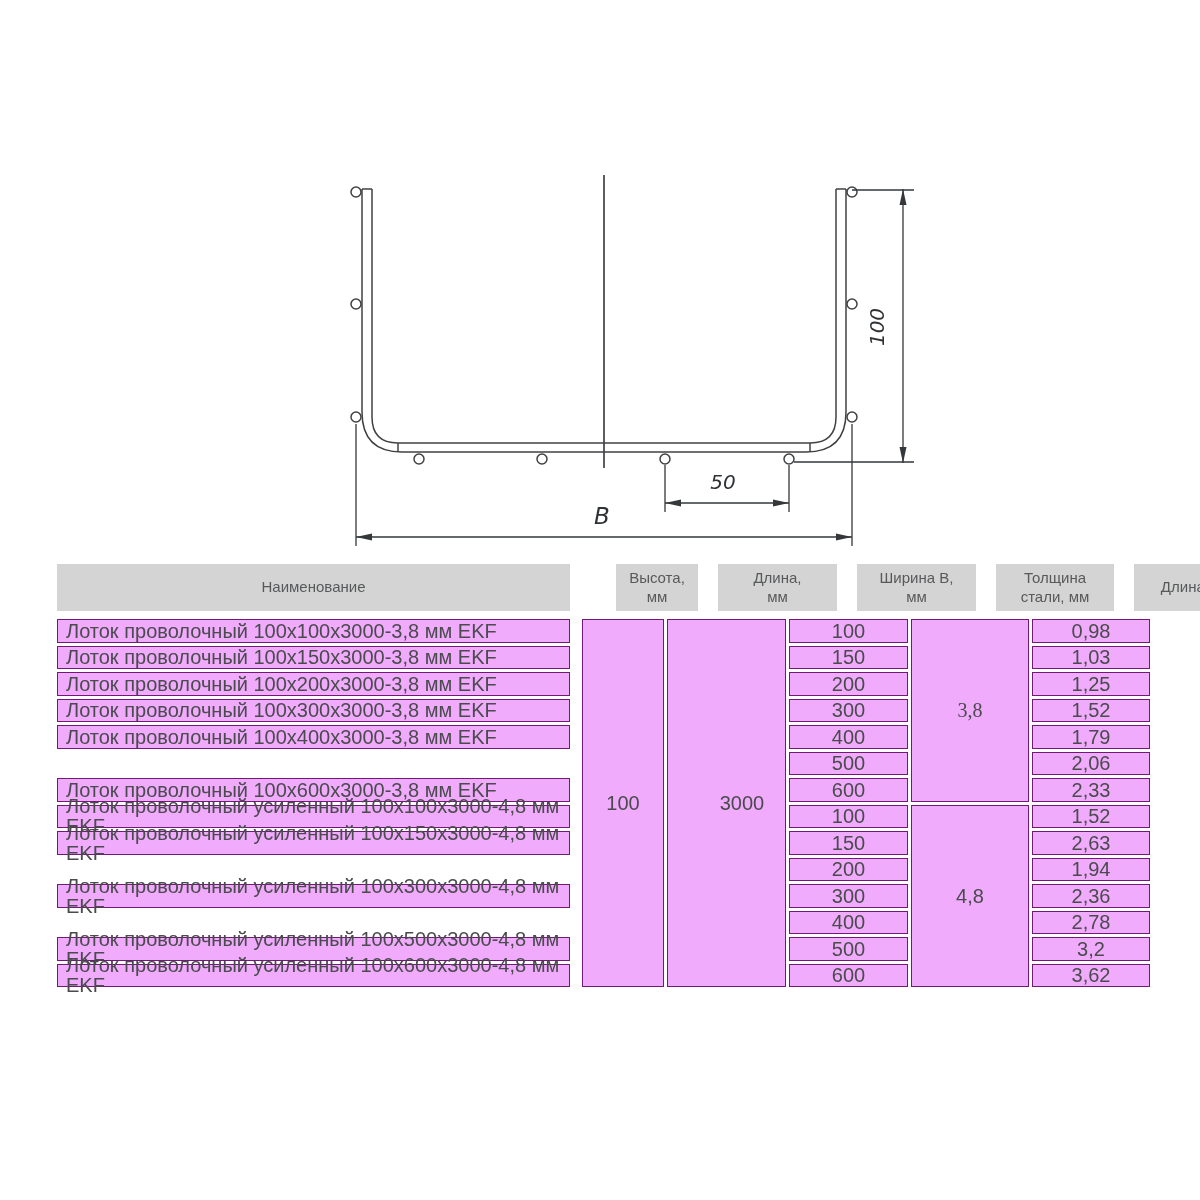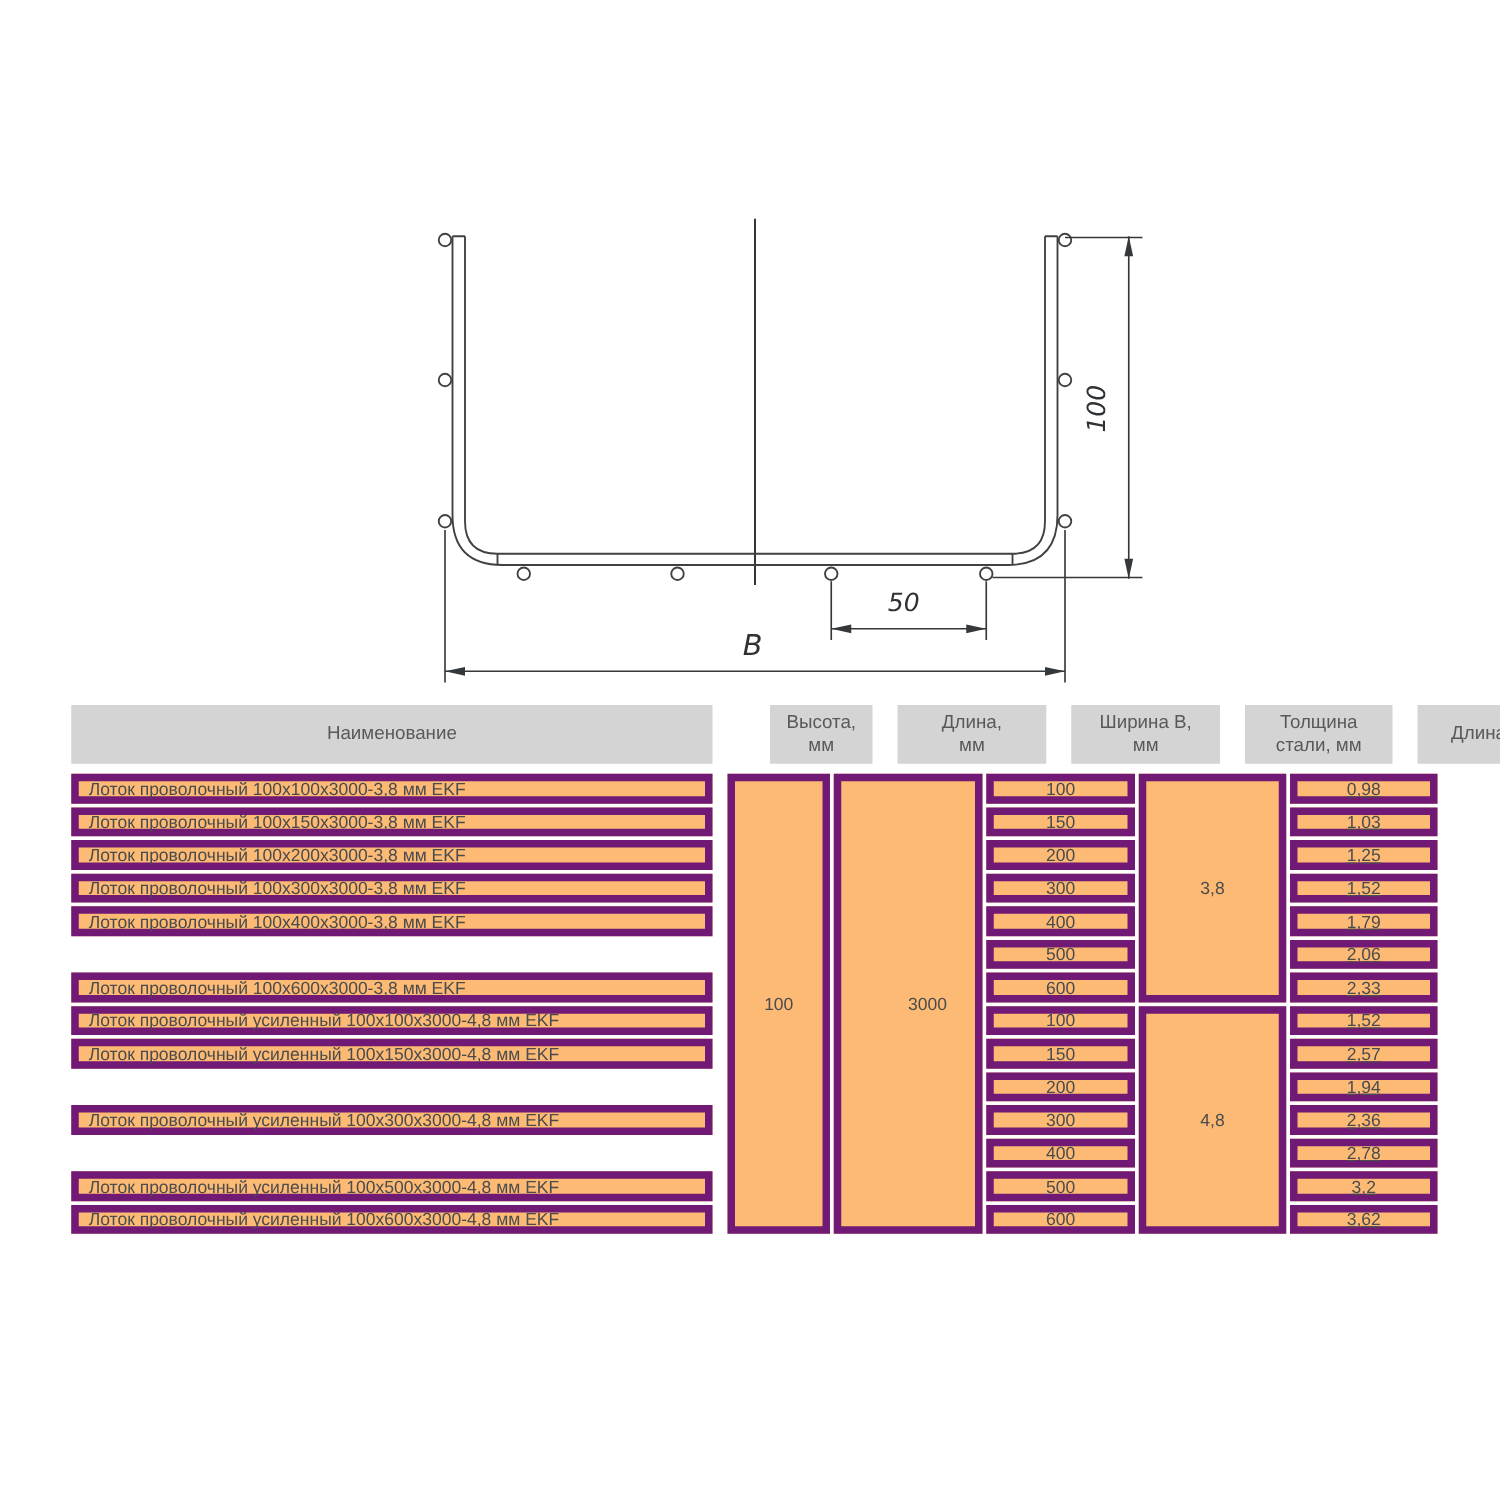--- a/index.html
+++ b/index.html
@@ -15,27 +15,27 @@
   .mid{text-anchor:middle;}
   .big{font-size:23px;}
 
   .spec-table{position:absolute;left:57px;top:564px;width:1093px;}
   .thead{display:grid;grid-template-columns:513px 6px 82px 119px 119px 118px 118px;
          column-gap:20px;height:47px;}
   .th{background:#d4d4d4;color:#58595b;display:flex;flex-direction:column;justify-content:center;
       align-items:center;text-align:center;font-size:15px;line-height:1.25;}
   .tbody{display:grid;grid-template-columns:513px 6px 82px 119px 119px 118px 118px;
          grid-template-rows:repeat(14,23.5px);gap:3px;margin-top:8px;}
-  .td{border:6px solid #701a75;background:#fdba74;color:#4a4b4d;font-size:14px;
+  .td{border:1px solid #701a75;background:#f0abfc;color:#4a4b4d;font-size:20px;
       display:flex;align-items:center;justify-content:center;line-height:1;}
   .td.name{grid-column:1;justify-content:flex-start;padding-left:8px;}
   .td.width{grid-column:5;}
-  .td.thick-a{grid-column:6;grid-row:1 / span 7;}
+  .td.thick-a{grid-column:6;grid-row:1 / span 7;font-family:Liberation Serif, serif;}
   .td.thick-b{grid-column:6;grid-row:8 / span 7;}
-  .td.mass{grid-column:7;text-decoration:underline;}
+  .td.mass{grid-column:7;}
   .td.height{grid-column:3;grid-row:1 / span 14;}
   .td.length{grid-column:4;grid-row:1 / span 14;padding-left:31px;}
   .c1{grid-column:1}.c3{grid-column:3}.c4{grid-column:4}.c5{grid-column:5}.c6{grid-column:6}.c7{grid-column:7}
 </style>
 </head>
 <body>
 
 <div class="canvas">
 
   <svg class="drawing" width="1200" height="560" viewBox="0 0 1200 560">
@@ -144,21 +144,21 @@
       <div class="td name" style="grid-row:7">Лоток проволочный 100х600х3000-3,8 мм EKF</div>
       <div class="td width" style="grid-row:7">600</div>
       <div class="td mass" style="grid-row:7">2,33</div>
 
       <div class="td name" style="grid-row:8">Лоток проволочный усиленный 100х100х3000-4,8 мм EKF</div>
       <div class="td width" style="grid-row:8">100</div>
       <div class="td mass" style="grid-row:8">1,52</div>
 
       <div class="td name" style="grid-row:9">Лоток проволочный усиленный 100х150х3000-4,8 мм EKF</div>
       <div class="td width" style="grid-row:9">150</div>
-      <div class="td mass" style="grid-row:9">2,57</div>
+      <div class="td mass" style="grid-row:9">2,63</div>
 
       <div class="td width" style="grid-row:10">200</div>
       <div class="td mass" style="grid-row:10">1,94</div>
 
       <div class="td name" style="grid-row:11">Лоток проволочный усиленный 100х300х3000-4,8 мм EKF</div>
       <div class="td width" style="grid-row:11">300</div>
       <div class="td mass" style="grid-row:11">2,36</div>
 
       <div class="td width" style="grid-row:12">400</div>
       <div class="td mass" style="grid-row:12">2,78</div>

